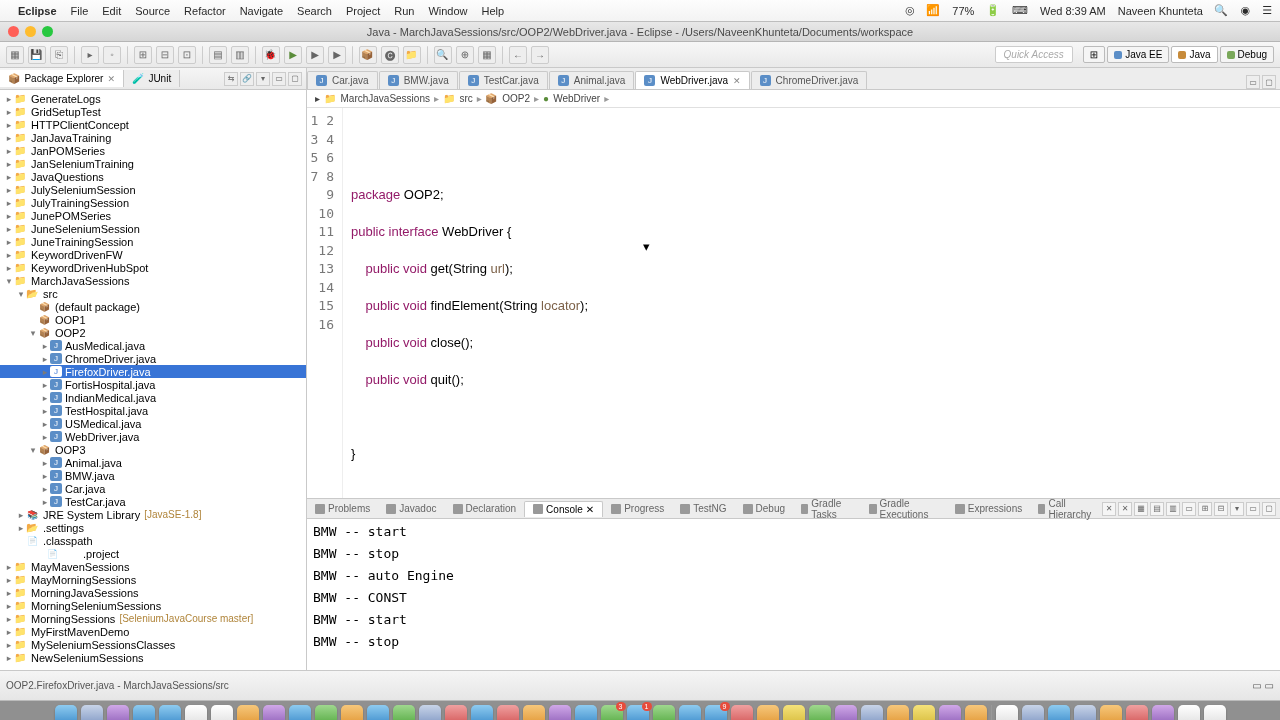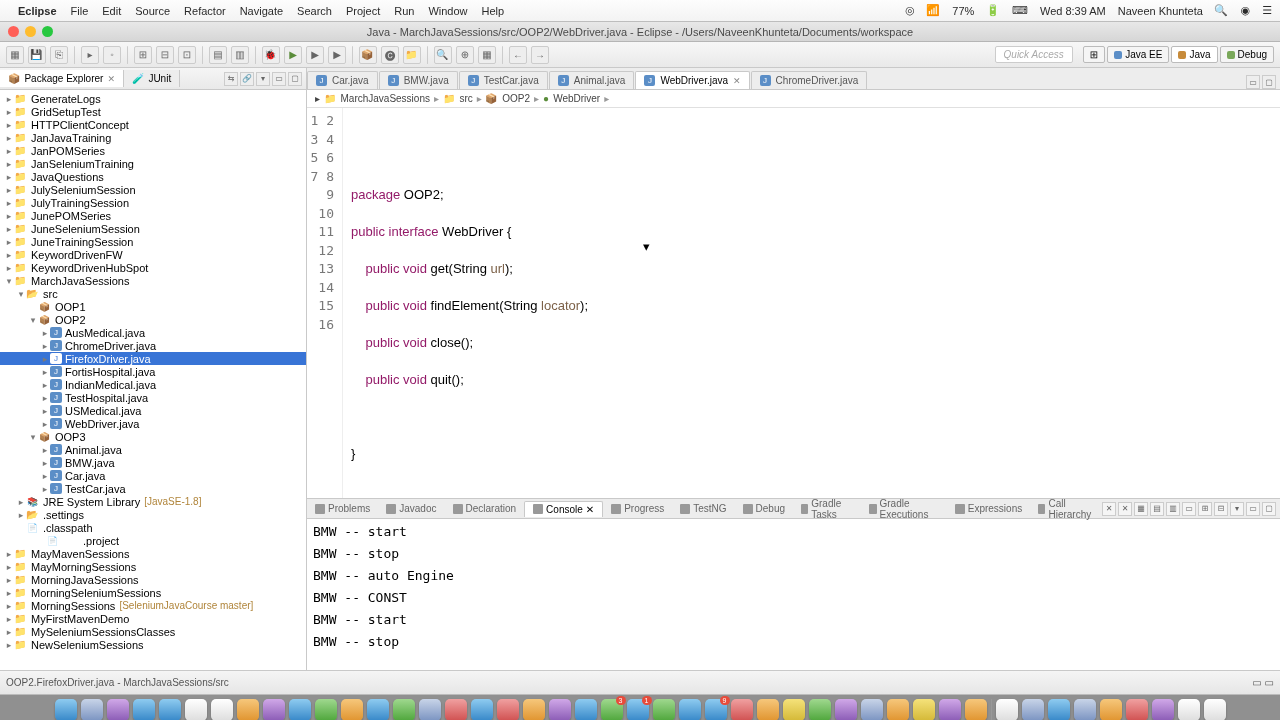--- a/index.html
+++ b/index.html
@@ -61,21 +61,21 @@
 .cursor-ptr{position:absolute;font-size:13px;color:#000}
 .bottom-panel { height:172px; border-top:1px solid #c9c9c9; display:flex; flex-direction:column; }
 .bp-tabs { height:20px; background:#ededed; border-bottom:1px solid #c9c9c9; display:flex; align-items:center; font-size:10px; }
 .bp-tab { padding:2px 8px; color:#666; display:flex; align-items:center; gap:3px; }
 .bp-tab.active { background:#fff; color:#000; border:1px solid #c9c9c9; border-bottom:none; border-radius:2px 2px 0 0; }
 .bp-tab .bi{width:10px;height:10px;background:#999;border-radius:1px}
 .bp-right{margin-left:auto;display:flex;gap:2px;padding-right:4px}
 .bp-btn{width:14px;height:14px;border:1px solid #ccc;background:#f5f5f5;font-size:8px;display:flex;align-items:center;justify-content:center;color:#666}
 .bp-status{font-size:10px;color:#888;padding:2px 6px}
 .console-out { flex:1; padding:2px 6px; font-family:Monaco,Menlo,monospace; font-size:13px; line-height:22px; white-space:pre; overflow:auto; }
-.statusbar { height:24px; background:linear-gradient(#f5f5f5,#e6e6e6); border-top:1px solid #c9c9c9; display:flex; align-items:center; padding:0 6px; font-size:10px; color:#555; }
+.statusbar { height:30px; background:linear-gradient(#f5f5f5,#e6e6e6); border-top:1px solid #c9c9c9; display:flex; align-items:center; padding:0 6px; font-size:10px; color:#555; }
 .dock { height:30px; background:rgba(240,240,240,0.6); display:flex; align-items:center; justify-content:center; gap:4px; padding:0 10px; border-top:1px solid #bbb; }
 .dock-item { width:22px; height:22px; border-radius:5px; background:linear-gradient(#c8d4e8,#7a93c1); box-shadow:0 1px 2px rgba(0,0,0,.3); position:relative; }
 .dock-item.f{background:linear-gradient(#8ecbf0,#3687c8)}
 .dock-item.o{background:linear-gradient(#f6c77b,#e0942f)}
 .dock-item.g{background:linear-gradient(#9fd88e,#4ea63b)}
 .dock-item.r{background:linear-gradient(#f0a0a0,#d05050)}
 .dock-item.p{background:linear-gradient(#d0a8e8,#8a5bb5)}
 .dock-item.w{background:linear-gradient(#fff,#ddd)}
 .dock-item.y{background:linear-gradient(#f5e27a,#d4b836)}
 .dock-sep{width:1px;height:22px;background:#999}
@@ -246,20 +246,25 @@
         </div>
         <div class="tree-item" style="padding-left: 4px;">
           <span class="twisty">▾</span>
           <span class="ticon proj"></span>
           <span>MarchJavaSessions</span>
         </div>
         <div class="tree-item" style="padding-left: 16px;">
           <span class="twisty">▾</span>
           <span class="ticon folder"></span>
           <span>src</span>
+        </div>
+        <div class="tree-item" style="padding-left: 28px;">
+          <span class="twisty"></span>
+          <span class="ticon pkg"></span>
+          <span>(default package)</span>
         </div>
         <div class="tree-item" style="padding-left: 28px;">
           <span class="twisty"></span>
           <span class="ticon pkg"></span>
           <span>OOP1</span>
         </div>
         <div class="tree-item" style="padding-left: 28px;">
           <span class="twisty">▾</span>
           <span class="ticon pkg"></span>
           <span>OOP2</span>

